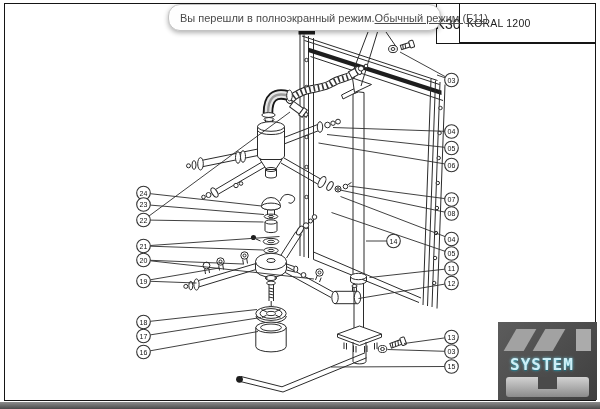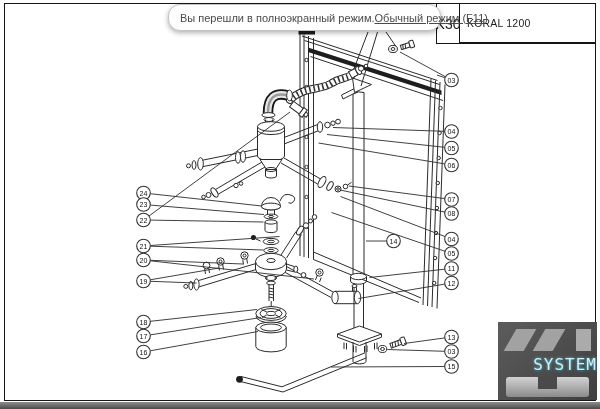--- a/index.html
+++ b/index.html
@@ -46,22 +46,22 @@
   
   .watermark{
     position:absolute;left:498px;top:322px;width:99px;height:78px;
     background:linear-gradient(135deg,#5c5c5c,#3f3f3f);z-index:3;
   }
   .wm-slash{position:absolute;top:7px;width:20px;height:22px;background:#a2a2a2;transform:skewX(-30deg);}
   .wm-slash.s1{left:12px;}
   .wm-slash.s2{left:41px;}
   .wm-sq{position:absolute;right:6px;top:7px;width:15px;height:22px;background:#ababab;}
   .wm-text{
-    position:absolute;left:0;right:0;top:33px;text-align:right;
-    font-family:"DejaVu Sans Mono",monospace;font-weight:normal;font-size:16px;
+    position:absolute;left:12px;right:0;top:33px;text-align:left;
+    font-family:"DejaVu Sans Mono",monospace;font-weight:bold;font-size:16px;
     letter-spacing:1px;color:#cdeff7;
     text-shadow:0 0 3px #6fd0e4,0 1px 1px #0a4a58;
   }
   .wm-bracket{
     position:absolute;left:8px;top:55px;width:83px;height:20px;
     background:linear-gradient(#d2d2d2,#8b8b8b);border-radius:3px;
   }
   .wm-notch{position:absolute;left:40px;top:55px;width:19px;height:12px;background:#4a4a4a;}
   
   svg{position:absolute;left:0;top:0;z-index:1;}

